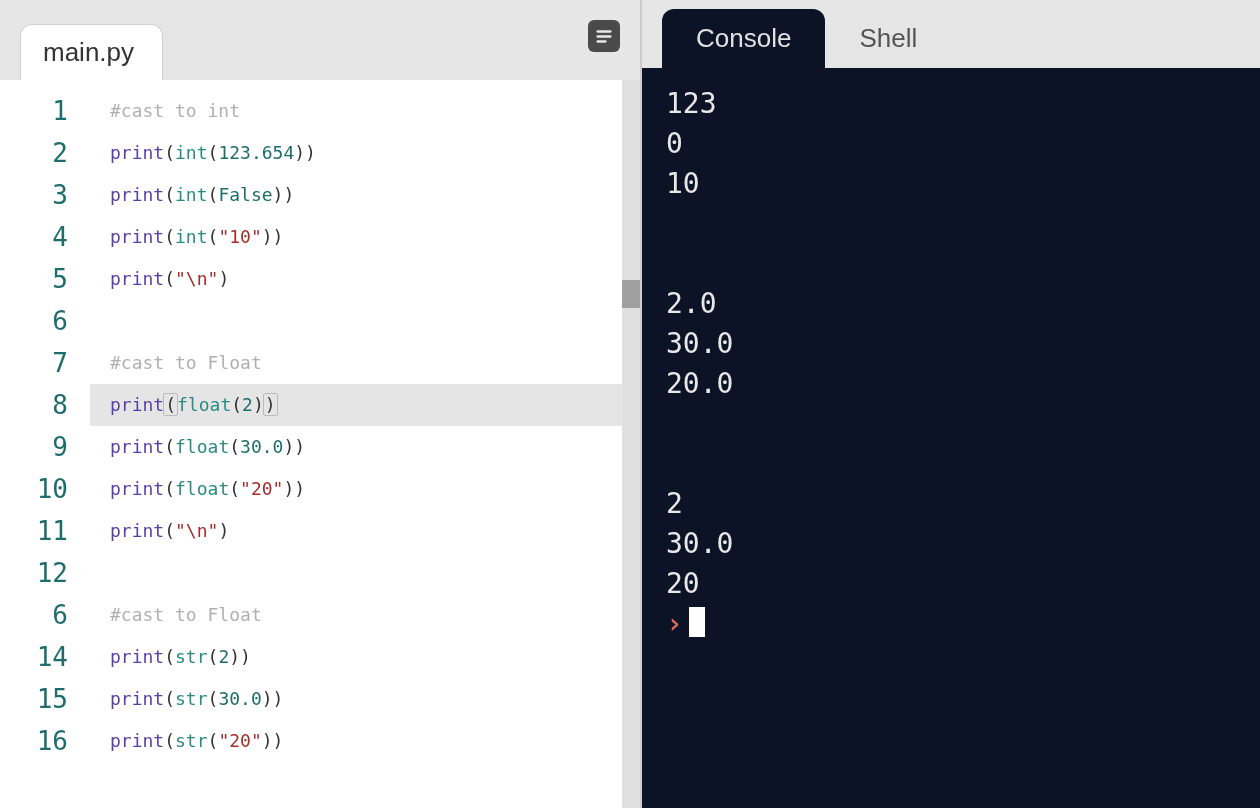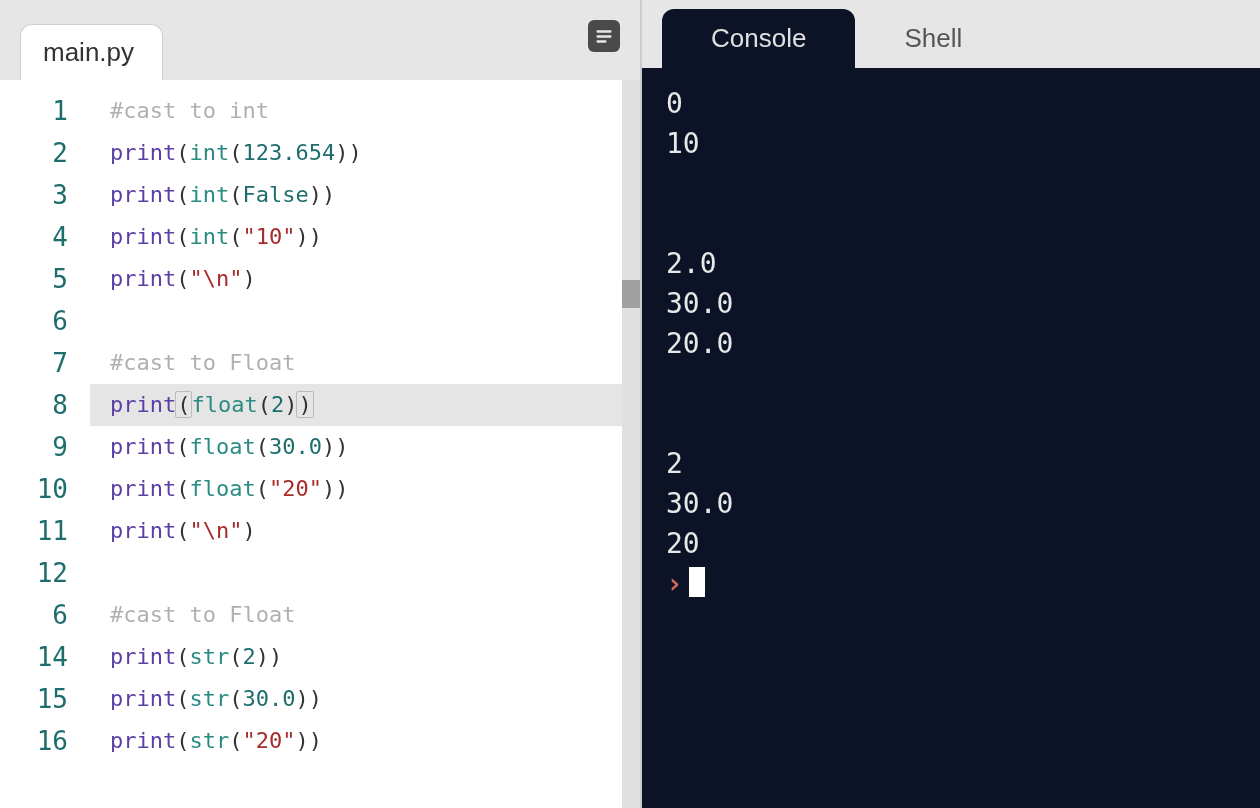--- a/index.html
+++ b/index.html
@@ -64,21 +64,21 @@
     text-align: right;
     padding: 10px 22px 10px 0;
     font-size: 26px;
     color: #1e6d6d;
     line-height: 42px;
     user-select: none;
   }
   .code-area {
     flex: 1;
     padding: 10px 0;
-    font-size: 22px;
+    font-size: 18px;
     line-height: 42px;
     white-space: pre;
     position: relative;
   }
   .code-line { height: 42px; position: relative; padding-left: 20px;}
   .hl-current { background: #e5e5e5; }
   .tok-comment  { color: #b0b0b0; }
   .tok-builtin  { color: #5b3fa6; }
   .tok-func     { color: #2a8b84; }
   .tok-punct    { color: #333333; }
@@ -105,21 +105,21 @@
     background: #e6e6e6;
     border-left: 2px solid #ccc;
   }
   .console-tabs {
     display: flex;
     height: 68px;
     align-items: flex-end;
     font-family: -apple-system, BlinkMacSystemFont, 'Segoe UI', sans-serif;
   }
   .console-tab {
-    padding: 14px 49px;
+    padding: 14px 34px;
     font-size: 26px;
     border-radius: 12px 12px 0 0;
     color: #555;
     cursor: pointer;
     margin-top: 9px;
   }
   .console-tab.active {
     background: #0d1326;
     color: #e0e0e0;
     margin-left: 20px;
@@ -185,16 +185,16 @@
         <div class="scrollbar-thumb"></div>
       </div>
     </div>
   </div>
 
   <div class="right-pane">
     <div class="console-tabs">
       <div class="console-tab active">Console</div>
       <div class="console-tab">Shell</div>
     </div>
-    <div class="console-body" id="console-body"><div>0</div><div>10</div><div>&nbsp;</div><div>&nbsp;</div><div>2.0</div><div>30.0</div><div>20.0</div><div>&nbsp;</div><div>&nbsp;</div><div>2</div><div>30.0</div><div>20</div><div><span class="prompt-chevron">›</span><span class="cursor-block"></span></div></div>
+    <div class="console-body" id="console-body"><div>123</div><div>0</div><div>10</div><div>&nbsp;</div><div>&nbsp;</div><div>2.0</div><div>30.0</div><div>20.0</div><div>&nbsp;</div><div>&nbsp;</div><div>2</div><div>30.0</div><div>20</div><div><span class="prompt-chevron">›</span><span class="cursor-block"></span></div></div>
   </div>
 
 </div>
 
 </body></html>

